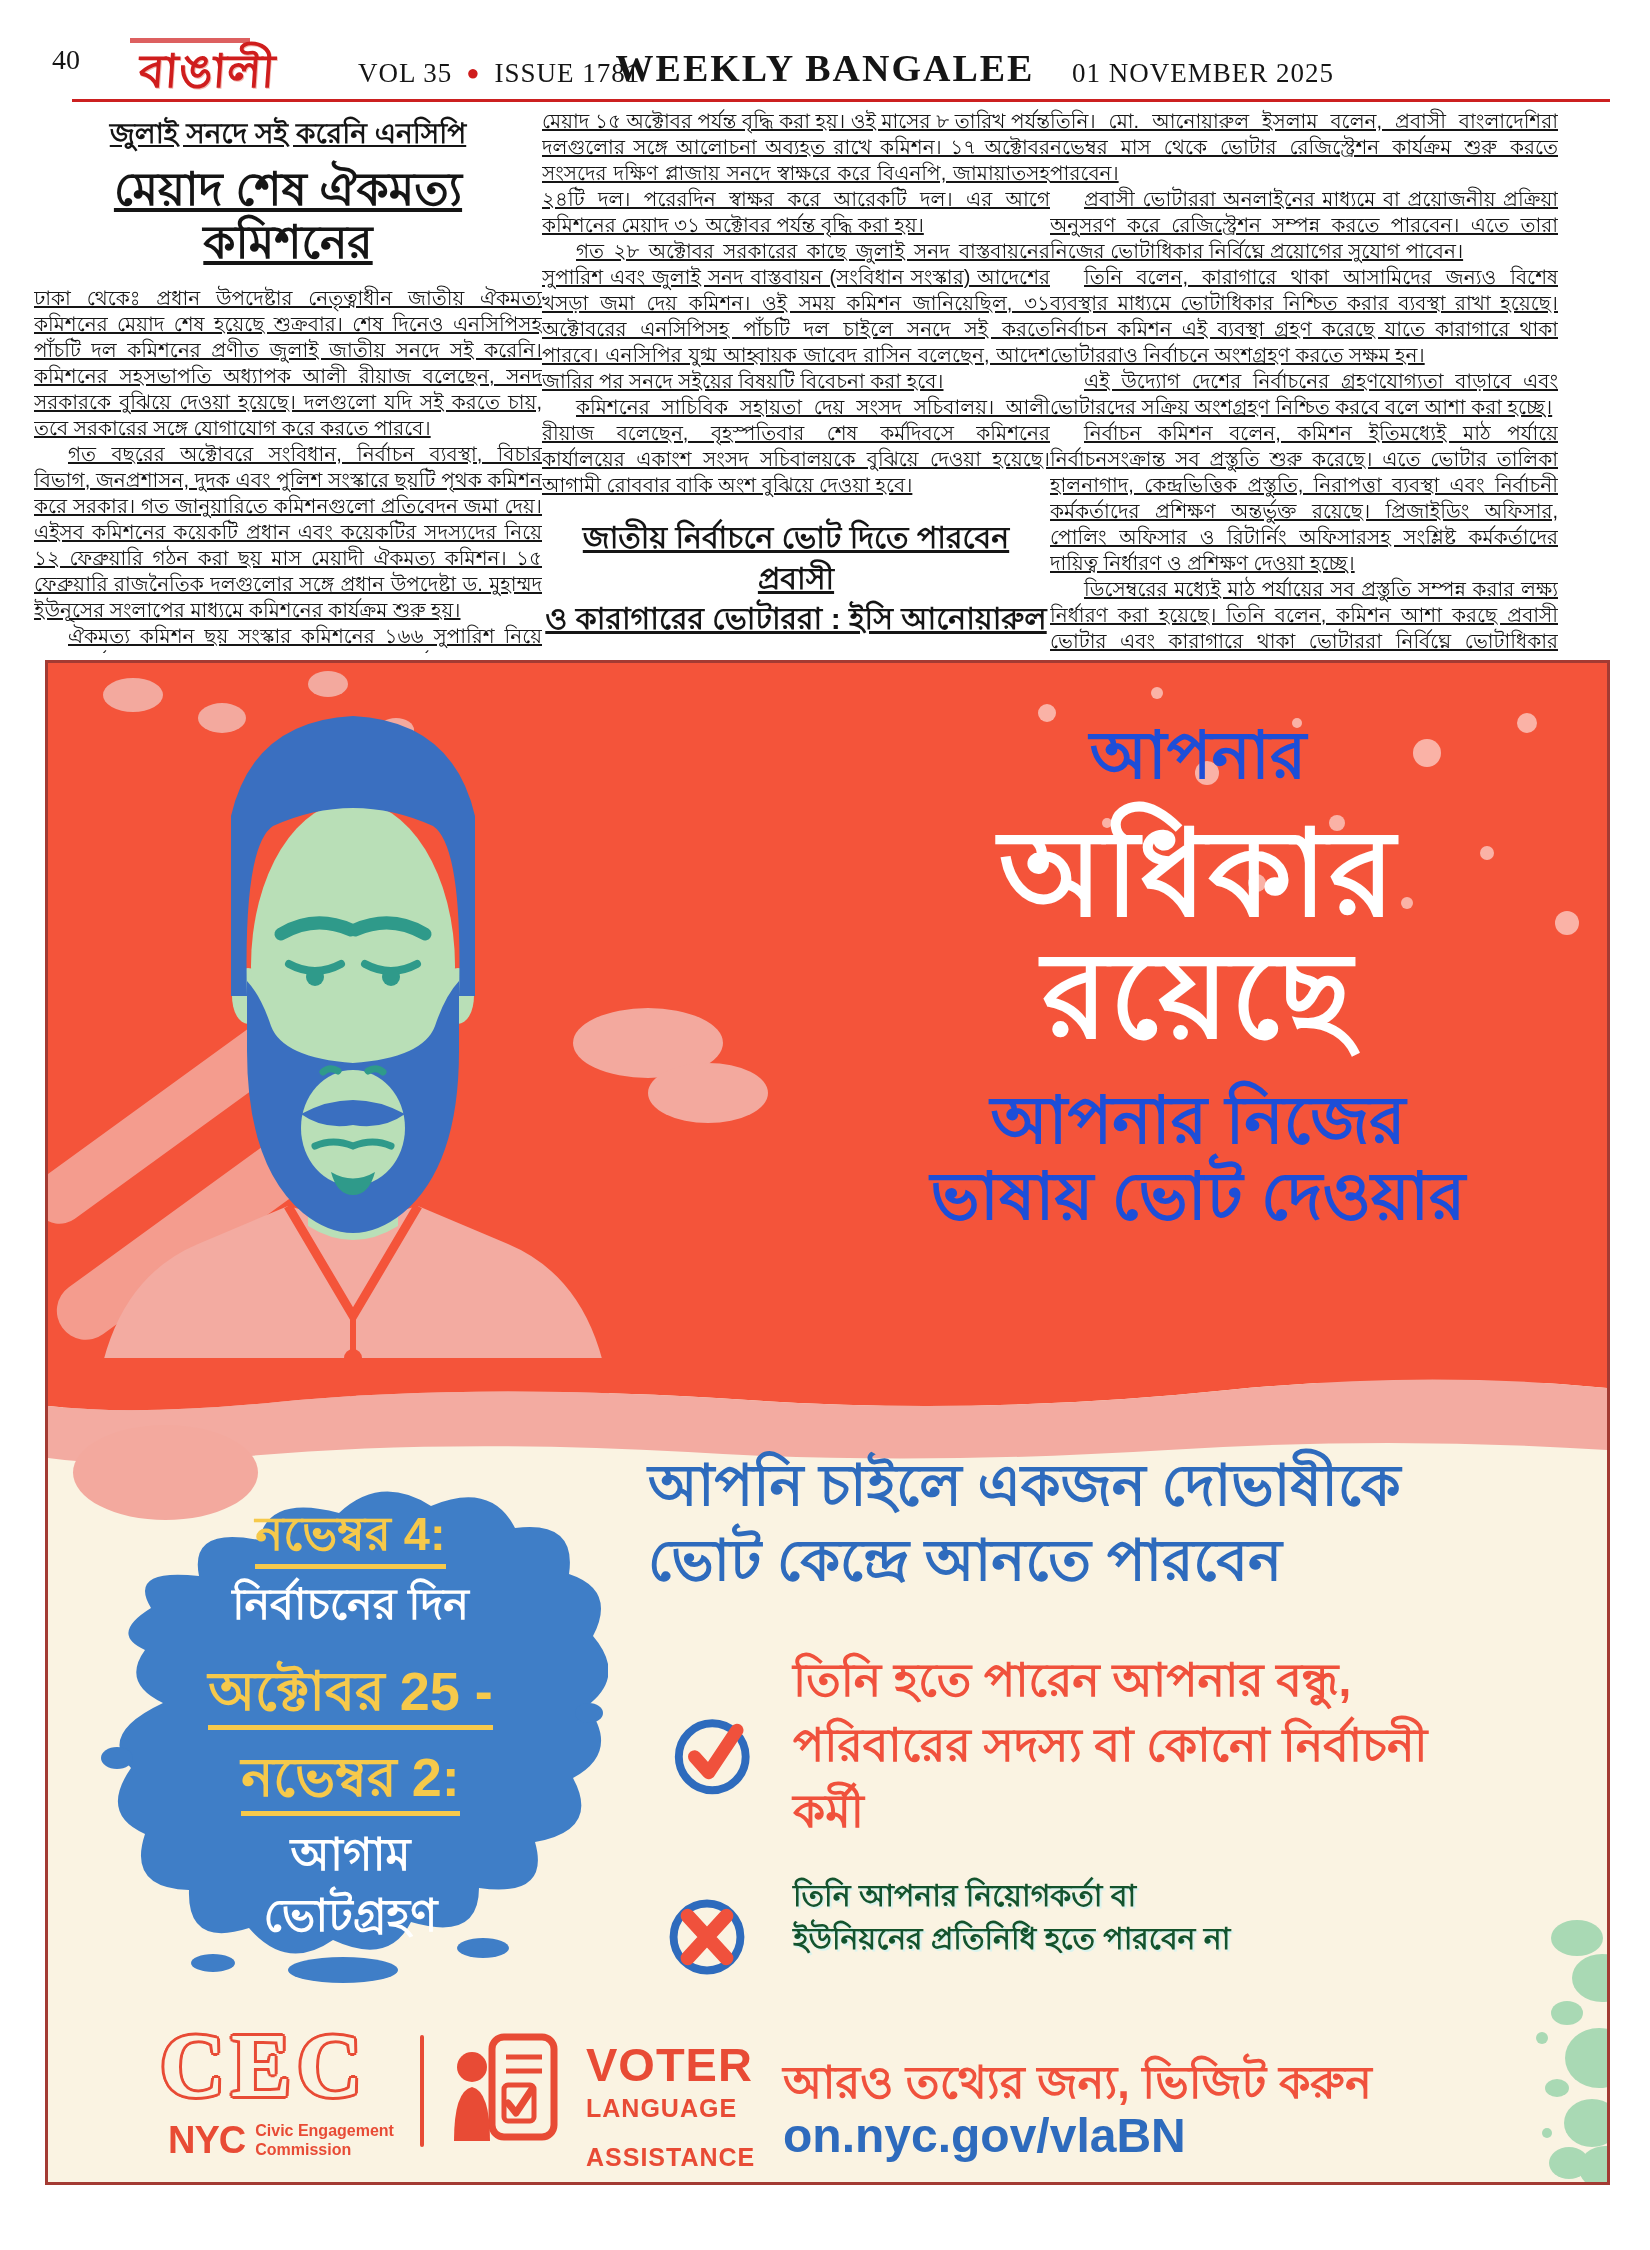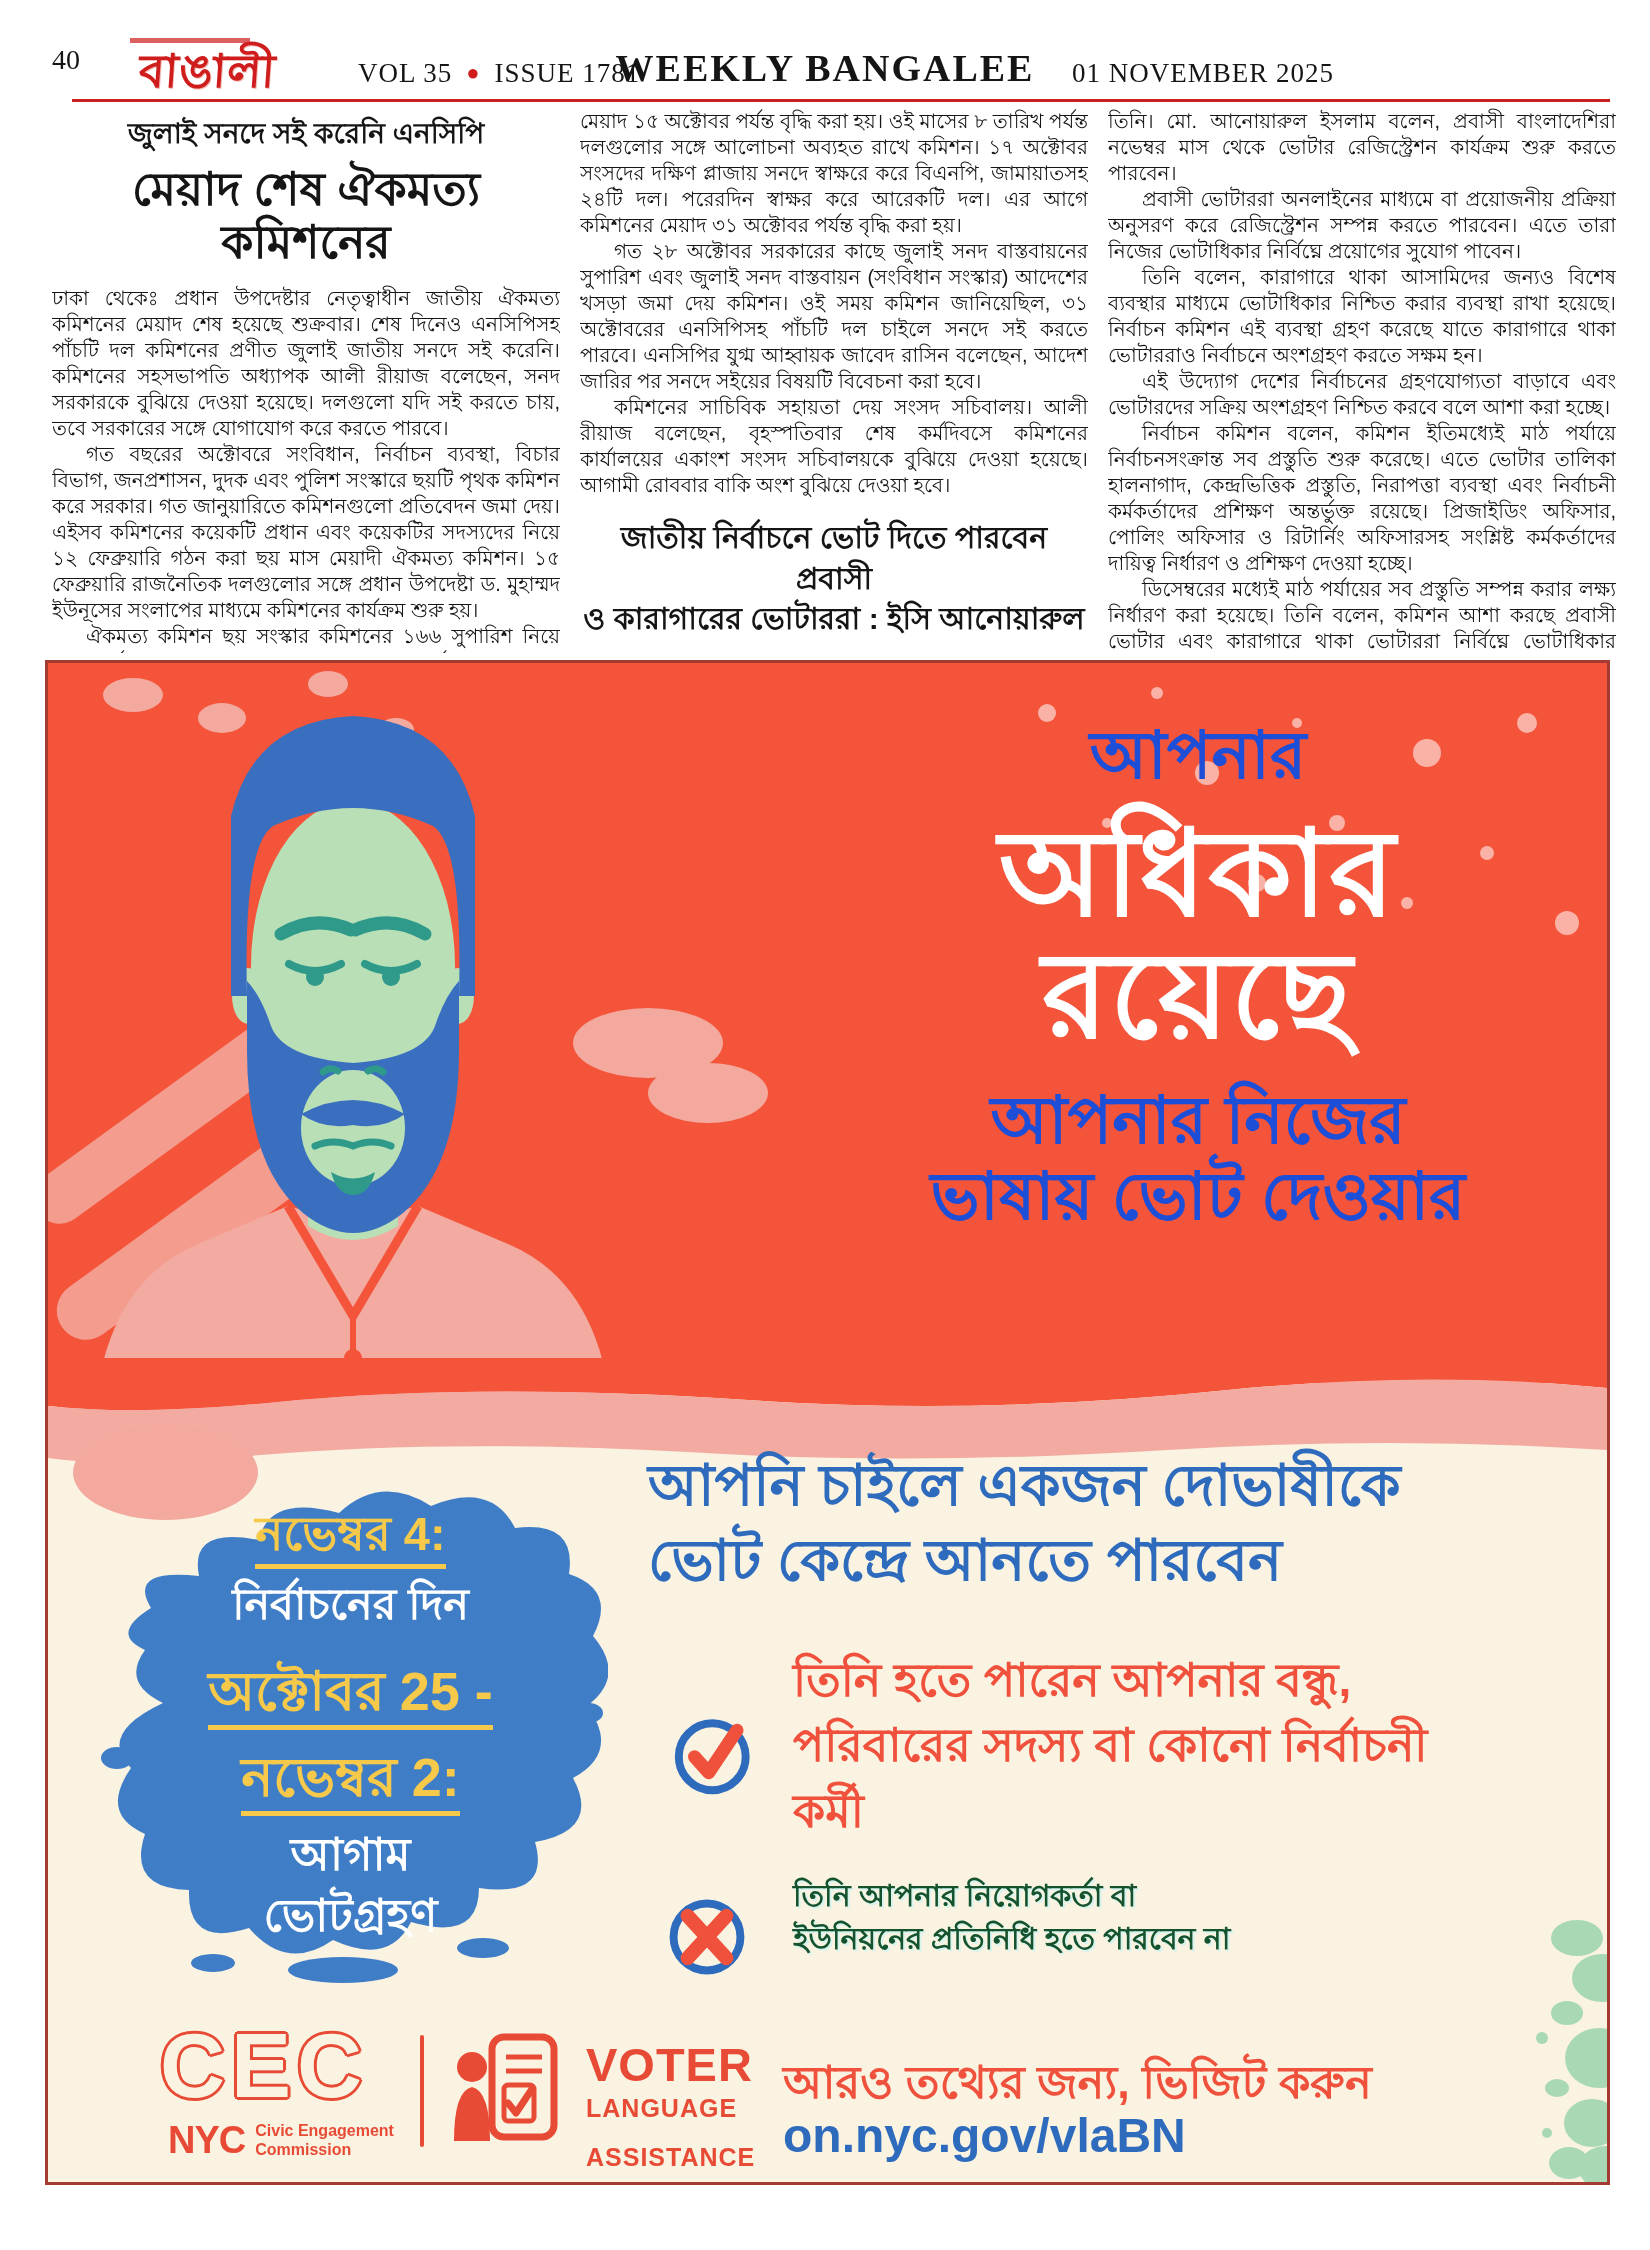--- a/index.html
+++ b/index.html
@@ -13,21 +13,21 @@
   .logo-mark{font:bold 46px "Liberation Serif",serif;color:#cf1d1d;letter-spacing:1px;
              text-shadow:1px 1px 0 #f2b8b0;transform:skewX(-4deg);display:inline-block;}
   .logo-strip{position:absolute;left:18px;top:2px;width:120px;height:5px;background:#cf1d1d;opacity:.7;}
   .volissue{left:358px;top:58px;font:27px "Liberation Serif",serif;letter-spacing:1px;}
   .volissue .dot{color:#cf1d1d;font-size:22px;margin:0 14px;vertical-align:2px;}
   .masthead{left:0;top:46px;width:1650px;text-align:center;font:bold 38px "Liberation Serif",serif;letter-spacing:2px;}
   .hdate{left:1072px;top:58px;font:27px "Liberation Serif",serif;letter-spacing:1px;}
   .hrule{left:72px;top:99px;width:1538px;height:3px;background:#cc2020;}
 
   
-  .news{left:52px;top:108px;width:1565px;height:545px;display:flex;gap:20px;overflow:hidden;}
+  .news{left:34px;top:108px;width:1565px;height:545px;display:flex;overflow:hidden;text-decoration:underline;}
   .news-col{width:508px;height:545px;overflow:hidden;}
   .kicker{text-align:center;font-weight:bold;font-size:28px;margin:4px 0 2px;}
   .headline1{text-align:center;font-weight:bold;font-size:46px;line-height:1.15;margin:4px 0 16px;}
   .headline2{text-align:center;font-weight:bold;font-size:30px;line-height:1.35;margin:20px 0 12px;}
   .news-p{font-size:20px;line-height:26px;text-align:justify;margin:0;text-indent:34px;}
   .news-p.first{text-indent:0;}
 
   
   .ad{left:45px;top:660px;width:1559px;height:1519px;border:3px solid #a33b33;background:#faf3e2;overflow:hidden;}
   .ad-orange{position:absolute;left:0;top:0;width:100%;height:720px;background:#f4543a;}
@@ -56,21 +56,21 @@
   .ul{display:inline-block;border-bottom:5px solid #f6c94b;padding-bottom:7px;}
   .rule-icon{position:absolute;width:88px;height:88px;}
   .allowed-text{position:absolute;left:745px;top:985px;width:730px;font-size:46px;line-height:1.42;
                 color:#f0513c;font-weight:600;}
   .denied-text{position:absolute;left:745px;top:1212px;width:800px;font-size:30px;line-height:1.42;
                color:#14532d;font-weight:700;text-shadow:2px 2px 0 #d9f3ee;}
 
   .cec-block{position:absolute;left:112px;top:1358px;}
   .cec-letters{font-size:90px;font-weight:800;letter-spacing:6px;color:#faf3e2;line-height:1.0;
     text-shadow:-3px 0 #e84b35,3px 0 #e84b35,0 -3px #e84b35,0 3px #e84b35,
-                -2px -2px #e84b35,2px 2px #e84b35,-2px 2px #e84b35,2px -2px #e84b35;}
+                -2px -2px #e84b35,2px 2px #e84b35,-2px 2px #e84b35,2px -2px #e84b35;font-family:Liberation Serif, serif;}
   .nyc-row{display:flex;align-items:center;gap:10px;margin-top:8px;margin-left:8px;}
   .nyc{font-size:38px;font-weight:900;color:#e84b35;letter-spacing:-1px;}
   .nyc-sub{font-size:16px;font-weight:bold;color:#e84b35;line-height:1.15;}
   .vdivider{position:absolute;left:372px;top:1372px;width:4px;height:112px;background:#e84b35;border-radius:2px;}
   .voter-icon{position:absolute;left:402px;top:1366px;width:122px;height:120px;}
   .voter-text{position:absolute;left:538px;top:1378px;color:#e84b35;}
   .voter-1{font-size:47px;font-weight:800;line-height:1.0;letter-spacing:1px;}
   .voter-2{font-size:25px;font-weight:800;line-height:1.15;letter-spacing:1px;margin-top:6px;}
   .cta-bn{position:absolute;left:735px;top:1385px;font-size:45px;font-weight:600;color:#f0513c;}
   .cta-url{position:absolute;left:735px;top:1445px;font-size:48px;font-weight:800;color:#2e6bbd;

